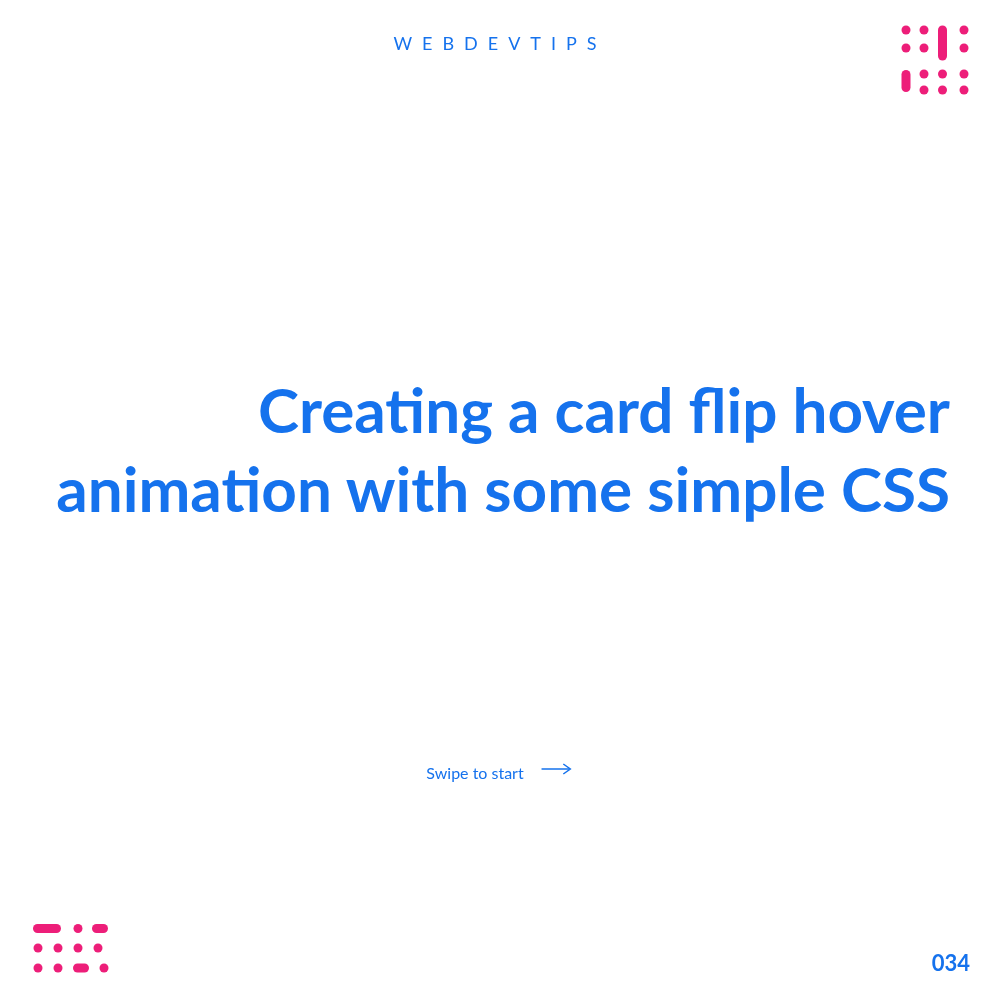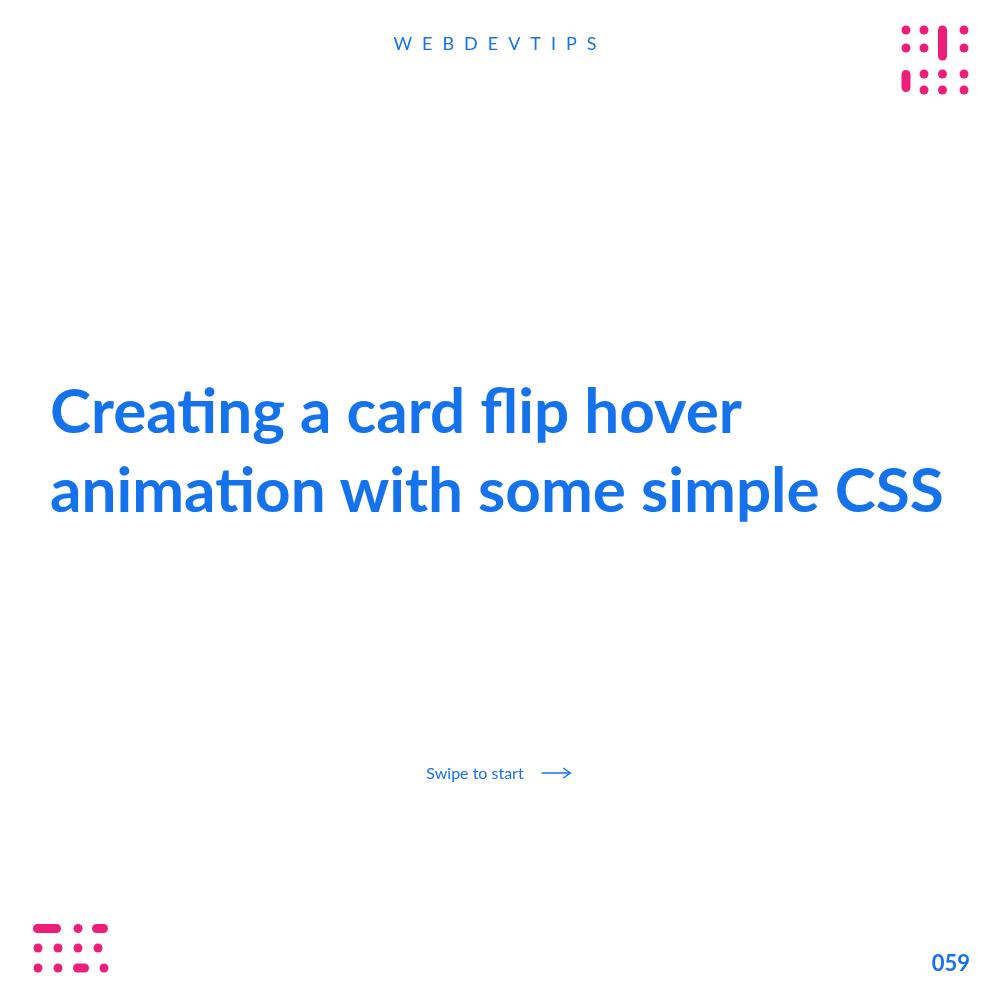--- a/index.html
+++ b/index.html
@@ -24,33 +24,33 @@
       font-size: 18px;
       letter-spacing: 10px;
       font-weight: 400;
     }
     .main-title {
       position: absolute;
       top: 370px;
       left: 50%;
       transform: translateX(-50%);
       width: 900px;
-      text-align: left;
+      text-align: right;
       color: #1572ED;
       font-size: 62px;
       font-weight: 700;
       line-height: 1.27;
     }
     .swipe-container {
       position: absolute;
       top: 763px;
       left: 50%;
       transform: translateX(-50%);
       display: flex;
-      align-items: center;
+      align-items: flex-start;
       gap: 18px;
       color: #1572ED;
     }
     .swipe-text {
       font-size: 16px;
       font-weight: 400;
     }
     .arrow-icon {
       display: inline-flex;
       align-items: center;
@@ -84,21 +84,21 @@
 <div class="swipe-container">
   <span class="swipe-text">Swipe to start</span>
   <span class="arrow-icon">
     <svg width="32" height="12" viewBox="0 0 32 12" fill="none">
       <line x1="0" y1="6" x2="28" y2="6" stroke="#1572ED" stroke-width="1.5"></line>
       <polyline points="22,1 29,6 22,11" stroke="#1572ED" stroke-width="1.5" fill="none"></polyline>
     </svg>
   </span>
 </div>
 
-<div class="page-number">059</div>
+<div class="page-number">034</div>
 
 <div class="deco-top-right">
   <svg width="72" height="72" viewBox="0 0 72 72">
 
     <circle cx="6" cy="6" r="4.5" fill="#ED1E79"></circle>
     <circle cx="24" cy="6" r="4.5" fill="#ED1E79"></circle>
     <rect x="38" y="1.5" width="9" height="35" rx="4.5" fill="#ED1E79"></rect>
     <circle cx="64" cy="6" r="4.5" fill="#ED1E79"></circle>
 
     <circle cx="6" cy="24" r="4.5" fill="#ED1E79"></circle>

